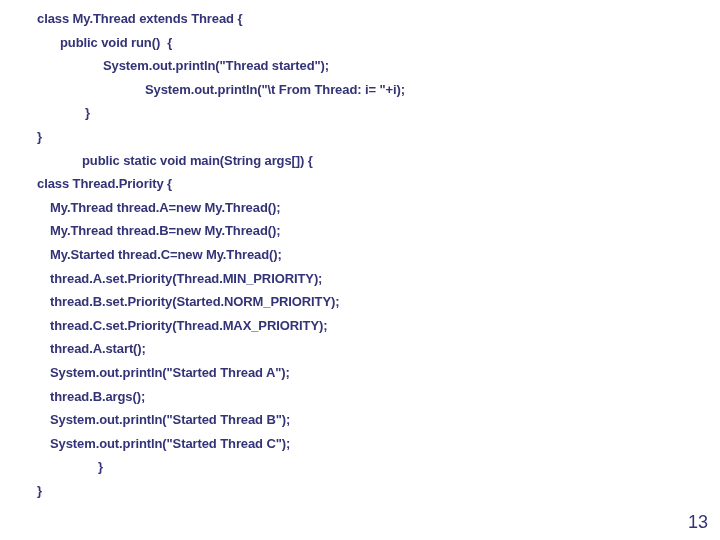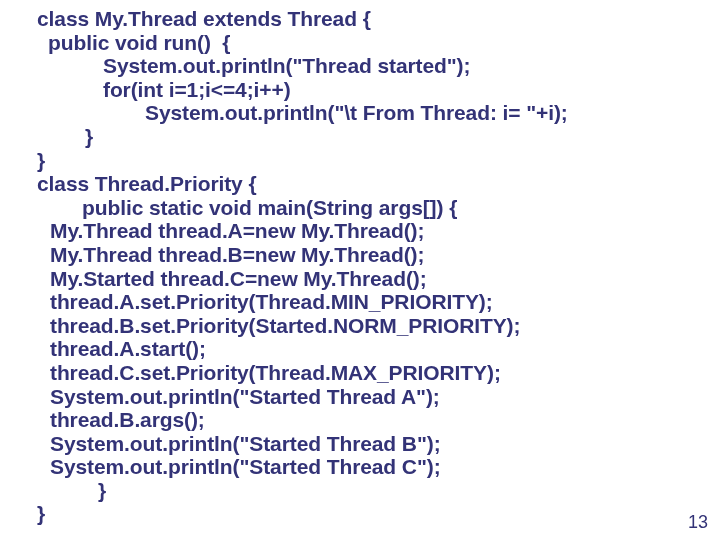--- a/index.html
+++ b/index.html
@@ -26,34 +26,34 @@
 
   #code-block {
     position: absolute;
     left: 0;
     top: 7px;
     width: 720px;
   }
 
   .code-line {
     font-family: "Liberation Sans", sans-serif;
-    font-size: 21px;
+    font-size: 13px;
     font-weight: bold;
     color: #333377;
     line-height: 23.6px;
     height: 23.6px;
     white-space: pre;
     letter-spacing: -0.1px;
     padding-left: 37px;
     box-sizing: border-box;
   }
 
   
   .ind-0 { padding-left: 37px;  }
-  .ind-1 { padding-left: 48px;  }
+  .ind-1 { padding-left: 60px;  }
   .ind-2 { padding-left: 103px; }
   .ind-3 { padding-left: 145px; }
   .ind-b1 { padding-left: 85px; }
   .ind-m  { padding-left: 82px; }
   .ind-mb { padding-left: 50px; }
   .ind-mc { padding-left: 98px; }
 
   #page-number {
     position: absolute;
     right: 12px;
@@ -67,33 +67,32 @@
 </style>
 </head>
 <body>
 
 <div id="slide">
 
   <div id="code-block">
       <div class="code-line ind-0">class My.Thread extends Thread {</div>
       <div class="code-line ind-1">public void run()  {</div>
       <div class="code-line ind-2">System.out.println("Thread started");</div>
-      <div class="code-line ind-2">for(int i=1;i&lt;=4;i++)</div>
       <div class="code-line ind-3">System.out.println("\t From Thread: i= "+i);</div>
       <div class="code-line ind-b1">}</div>
       <div class="code-line ind-0">}</div>
+      <div class="code-line ind-m">public static void main(String args[]) {</div>
       <div class="code-line ind-0">class Thread.Priority {</div>
-      <div class="code-line ind-m">public static void main(String args[]) {</div>
       <div class="code-line ind-mb">My.Thread thread.A=new My.Thread();</div>
       <div class="code-line ind-mb">My.Thread thread.B=new My.Thread();</div>
       <div class="code-line ind-mb">My.Started thread.C=new My.Thread();</div>
       <div class="code-line ind-mb">thread.A.set.Priority(Thread.MIN_PRIORITY);</div>
       <div class="code-line ind-mb">thread.B.set.Priority(Started.NORM_PRIORITY);</div>
+      <div class="code-line ind-mb">thread.C.set.Priority(Thread.MAX_PRIORITY);</div>
       <div class="code-line ind-mb">thread.A.start();</div>
-      <div class="code-line ind-mb">thread.C.set.Priority(Thread.MAX_PRIORITY);</div>
       <div class="code-line ind-mb">System.out.println("Started Thread A");</div>
       <div class="code-line ind-mb">thread.B.args();</div>
       <div class="code-line ind-mb">System.out.println("Started Thread B");</div>
       <div class="code-line ind-mb">System.out.println("Started Thread C");</div>
       <div class="code-line ind-mc">}</div>
       <div class="code-line ind-0">}</div>
     </div>
 
   <div id="page-number">13</div>
 

